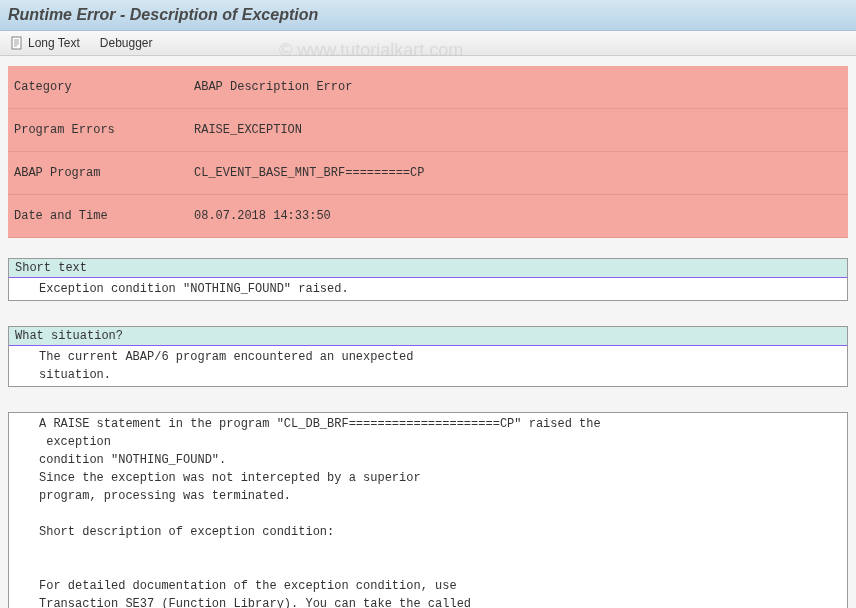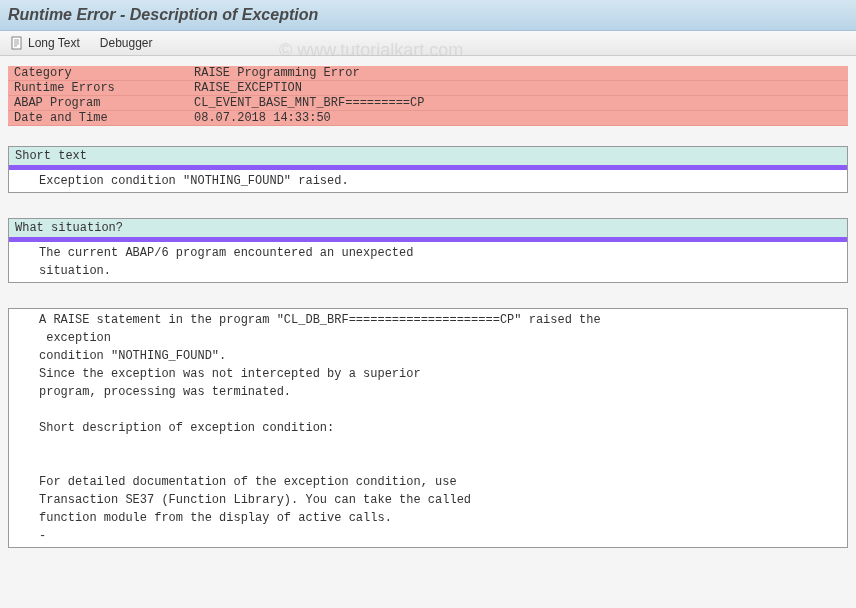--- a/index.html
+++ b/index.html
@@ -55,39 +55,39 @@
     .error-table {
       width: 100%;
       border-collapse: collapse;
       margin-bottom: 20px;
     }
     .error-table tr {
       background: #f5a8a0;
       border-bottom: 1px solid #e89890;
     }
     .error-table td {
-      padding: 0 6px;
+      padding: 14px 6px;
       font-family: 'Courier New', monospace;
       font-size: 12px;
       margin-top: 32px;
     }
     .error-table td:first-child {
       width: 180px;
     }
     .section {
       margin-bottom: 25px;
       border: 1px solid #999;
       background: #fff;
     }
     .section-header {
       background: #d0ece8;
       padding: 2px 6px;
       font-family: 'Courier New', monospace;
       font-size: 12px;
-      border-bottom: 5px solid #8b5cf6;
+      border-bottom: 1px solid #8b5cf6;
     }
     .section-body {
       padding: 2px 6px 2px 30px;
       font-family: 'Courier New', monospace;
       font-size: 12px;
       line-height: 1.5;
       white-space: pre-wrap;
     }
     .watermark {
       position: absolute;
@@ -127,24 +127,24 @@
 </div>
 
 <div class="watermark">© www.tutorialkart.com</div>
 
 <div class="content">
 
   <table class="error-table">
     <tbody id="error-rows">
         <tr>
           <td>Category</td>
-          <td>RAISE Programming Error</td>
+          <td>ABAP Description Error</td>
         </tr>
         <tr>
-          <td>Runtime Errors</td>
+          <td>Program Errors</td>
           <td>RAISE_EXCEPTION</td>
         </tr>
         <tr>
           <td>ABAP Program</td>
           <td>CL_EVENT_BASE_MNT_BRF=========CP</td>
         </tr>
         <tr>
           <td>Date and Time</td>
           <td>08.07.2018 14:33:50</td>
         </tr>

